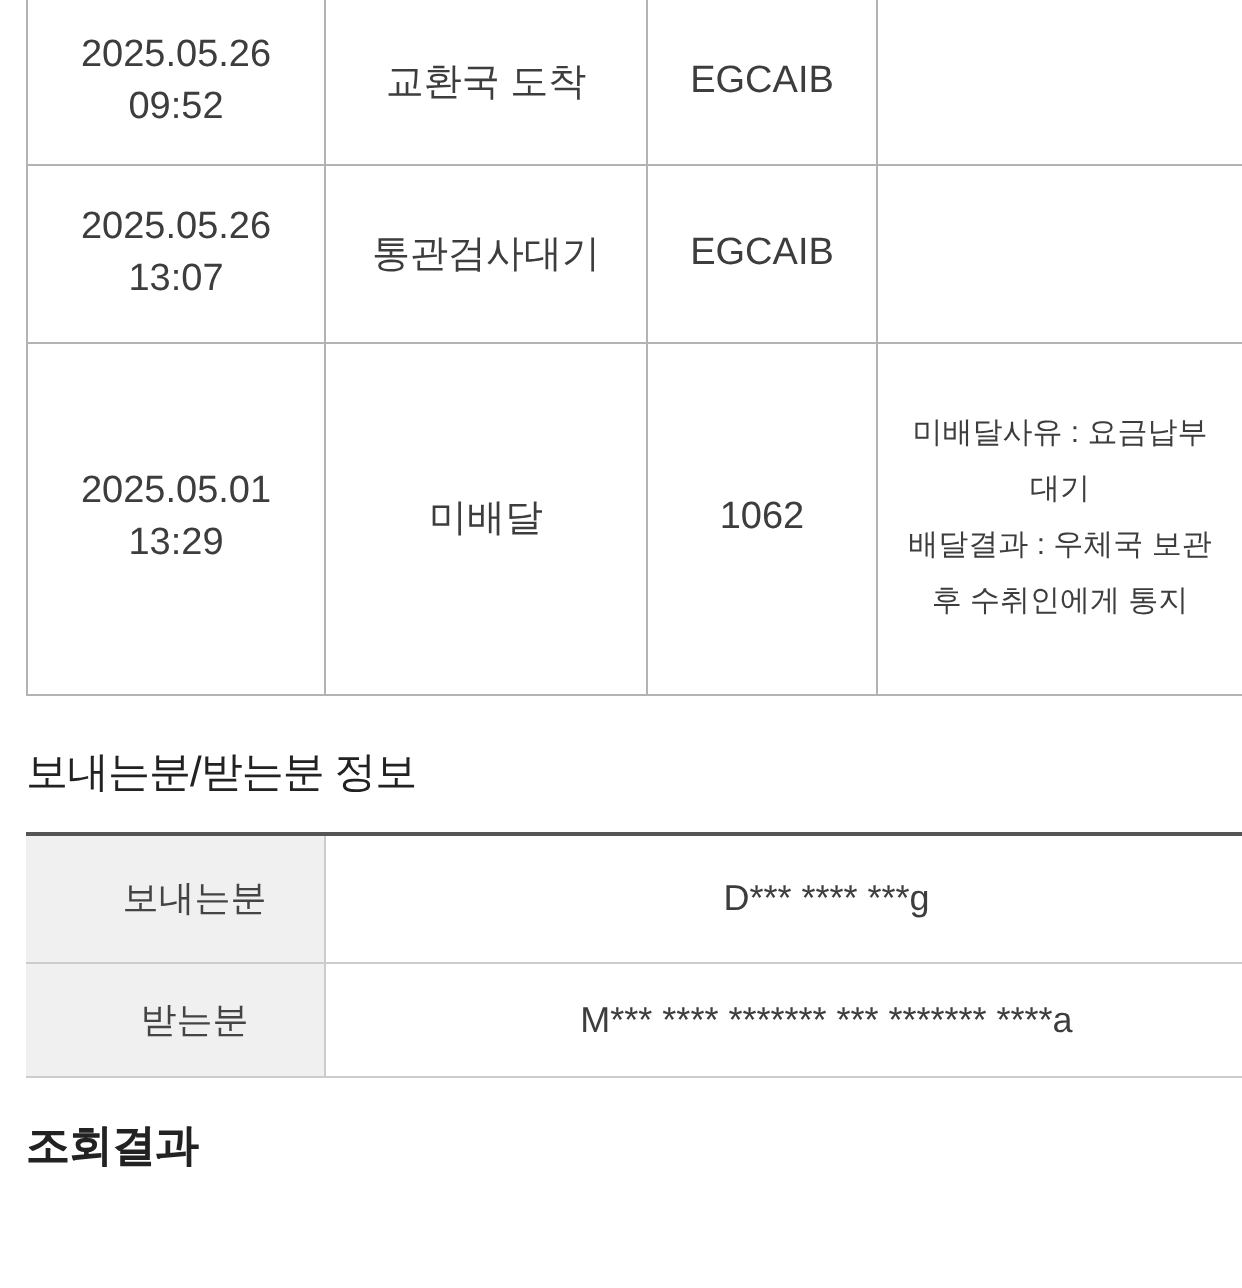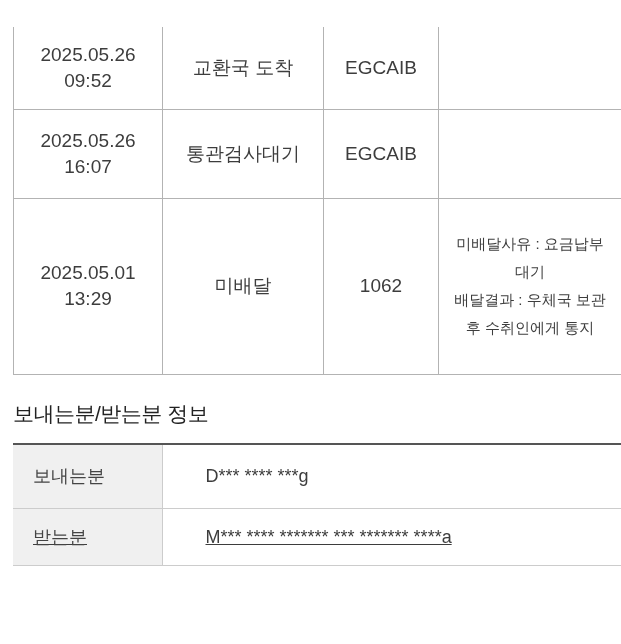--- a/index.html
+++ b/index.html
@@ -10,21 +10,20 @@
     color: #3d3d3d;
   }
   .page { width: 621px; height: 644px; overflow: hidden; background: #fff; }
 
   
   table.progress {
     margin-left: 13px;
     width: 608px;
     border-collapse: collapse;
     table-layout: fixed;
-    margin-top: 27px;
   }
   table.progress td {
     border: 1px solid #b3b3b3;
     text-align: center;
     vertical-align: middle;
     font-size: 19px;
     color: #3d3d3d;
   }
   table.progress tr:first-child td { border-top: none; }
   table.progress td:last-child { border-right: none; }
@@ -56,37 +55,38 @@
     letter-spacing: -0.5px;
   }
 
   
   table.info {
     margin-left: 13px;
     width: 608px;
     border-collapse: collapse;
     table-layout: fixed;
     border-top: 2px solid #555555;
+    text-align: center;
   }
   table.info td {
     border-bottom: 1px solid #cccccc;
     vertical-align: middle;
     font-size: 18px;
     color: #3d3d3d;
   }
   table.info td.label-cell {
     width: 149px;
     background: #f0f0f0;
     border-right: 1px solid #cccccc;
     padding-left: 20px;
     color: #444444;
   }
   table.info td.value-cell { padding-left: 43px; }
   tr.info-row-1 { height: 65px; }
-  tr.info-row-2 { height: 57px; text-decoration: underline; }
+  tr.info-row-2 { height: 57px; }
   tr.info-row-3 { height: 58px; }
 </style>
 </head>
 <body>
 
 <div class="page">
 
   <table class="progress">
     <tbody>
       <tr class="row-1">
@@ -97,21 +97,21 @@
         <td class="col-status">교환국 도착</td>
         <td class="col-office">EGCAIB</td>
         <td class="col-detail">
           <div class="detail-block"></div>
           <div class="detail-block"></div>
         </td>
       </tr>
       <tr class="row-2">
         <td class="col-date">
           <div class="date-line">2025.05.26</div>
-          <div class="date-line">16:07</div>
+          <div class="date-line">13:07</div>
         </td>
         <td class="col-status">통관검사대기</td>
         <td class="col-office">EGCAIB</td>
         <td class="col-detail">
           <div class="detail-block"></div>
           <div class="detail-block"></div>
         </td>
       </tr>
       <tr class="row-3">
         <td class="col-date">
@@ -136,14 +136,15 @@
         <td class="label-cell">보내는분</td>
         <td class="value-cell">D*** **** ***g</td>
       </tr>
       <tr class="info-row-2">
         <td class="label-cell">받는분</td>
         <td class="value-cell">M*** **** ******* *** ******* ****a</td>
       </tr>
     </tbody>
   </table>
 
+  <h2 class="result-title">조회결과</h2>
 
 </div>
 
 </body></html>

